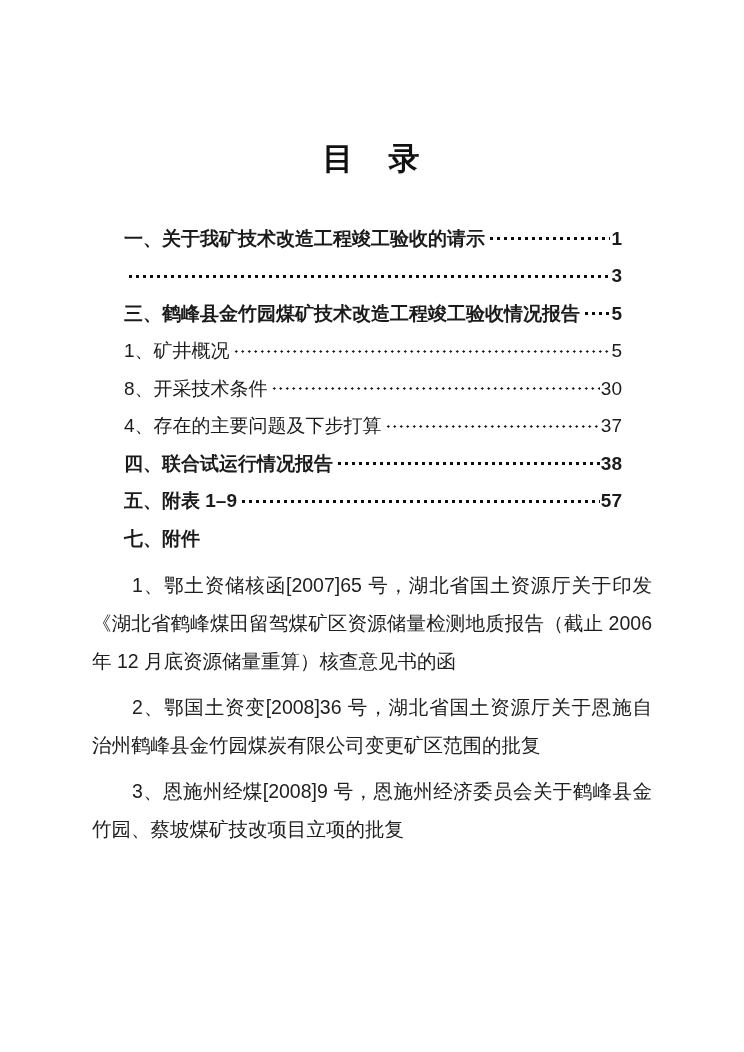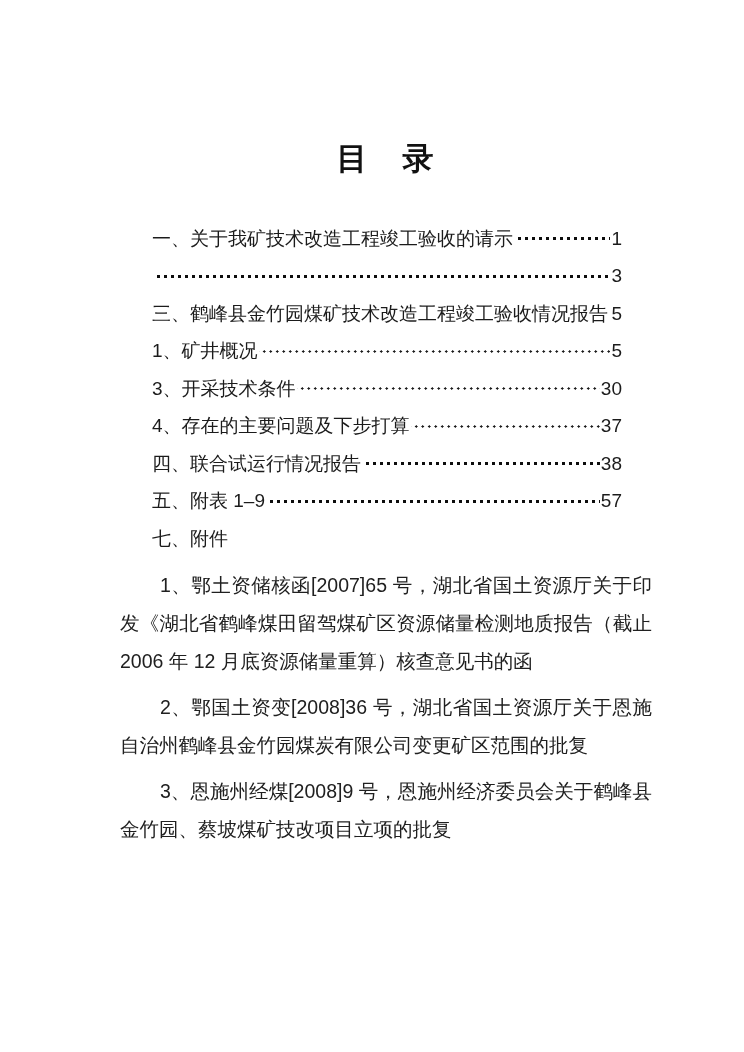--- a/index.html
+++ b/index.html
@@ -3,21 +3,21 @@
 <meta charset="utf-8">
 <style>
   * { box-sizing: border-box; }
   html, body { margin: 0; padding: 0; background: #ffffff; }
   .page {
     position: relative;
     width: 744px;
     height: 1052px;
     margin: 0 auto;
     background: #ffffff;
-    padding: 138px 84px 20px 112px;
+    padding: 138px 84px 20px 84px;
     font-family: "Liberation Sans", "DejaVu Sans", sans-serif;
     color: #1b1b1b;
     overflow: hidden;
   }
   .doc-title {
     margin: 0 0 40px 0;
     text-align: center;
     font-size: 31px;
     font-weight: bold;
     line-height: 42px;
@@ -29,21 +29,21 @@
     margin-right: 38px;
   }
   .toc-row {
     display: flex;
     align-items: center;
     height: 37.5px;
     font-size: 19px;
     font-weight: normal;
     white-space: nowrap;
   }
-  .toc-row.bold { font-weight: normal; }
+  .toc-row.bold { font-weight: bold; }
   .toc-label { white-space: nowrap; }
   .toc-leader {
     flex: 1 1 auto;
     height: 19px;
     margin: 0 1px;
     background-image: radial-gradient(circle, #1b1b1b 1.15px, rgba(0,0,0,0) 1.35px);
     background-size: 6.5px 19px;
     background-repeat: repeat-x;
     background-position: 2px 58%;
   }
@@ -91,21 +91,21 @@
     </div>
 
     <div class="toc-row">
       <span class="toc-label">1、矿井概况</span>
       <span class="toc-leader"></span>
       <span class="toc-page">5</span>
     </div>
 
 
     <div class="toc-row">
-      <span class="toc-label">3、开采技术条件</span>
+      <span class="toc-label">8、开采技术条件</span>
       <span class="toc-leader"></span>
       <span class="toc-page">30</span>
     </div>
 
     <div class="toc-row">
       <span class="toc-label">4、存在的主要问题及下步打算</span>
       <span class="toc-leader"></span>
       <span class="toc-page">37</span>
     </div>
 

